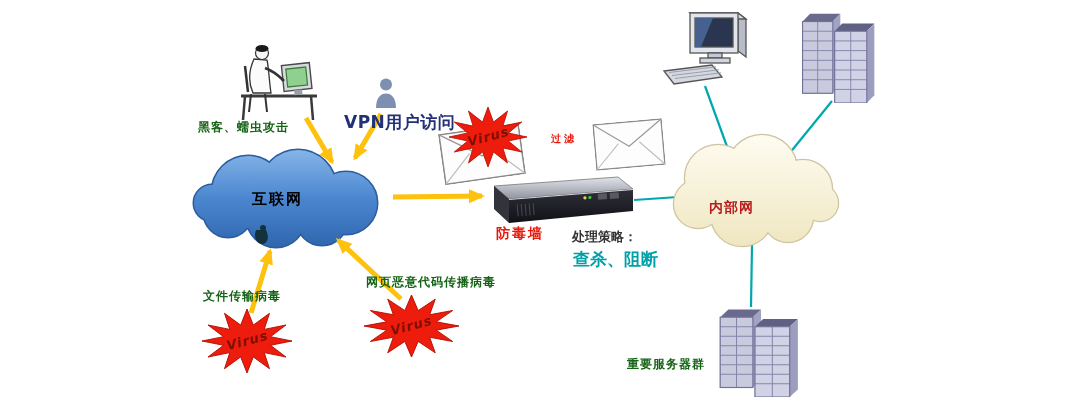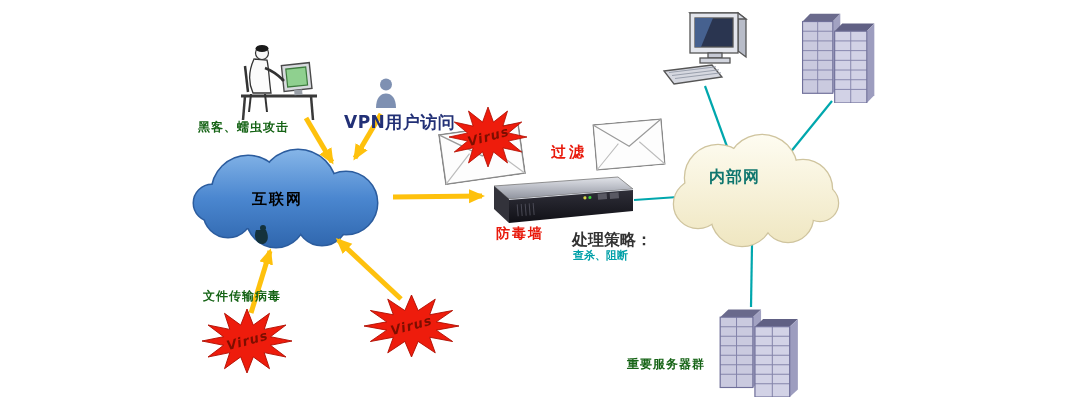--- a/index.html
+++ b/index.html
@@ -5,22 +5,22 @@
   html,body{margin:0;padding:0;background:#ffffff;}
   .canvas{
     position:relative;width:1080px;height:408px;background:#ffffff;
     font-family:"DejaVu Sans","Liberation Sans",sans-serif;overflow:hidden;
   }
   .abs{position:absolute;}
   .label{position:absolute;font-weight:bold;white-space:nowrap;line-height:1.15;}
   .lbl-green{color:#156315;font-size:12px;letter-spacing:1px;}
   .lbl-navy{color:#223076;font-size:17px;letter-spacing:.5px;}
   .lbl-red{color:#e8190b;}
-  .lbl-dark{color:#333333;font-size:16px;}
-  .lbl-teal{color:#00a0a8;font-size:11px;}
+  .lbl-dark{color:#333333;font-size:13px;font-family:Liberation Mono, monospace;}
+  .lbl-teal{color:#00a0a8;font-size:17px;}
   .virus-text{
     position:absolute;color:#7d0e00;font-size:13px;font-weight:bold;font-style:italic;
     letter-spacing:1px;transform:rotate(-15deg);white-space:nowrap;
   }
   svg{display:block;}
   .defs{position:absolute;width:0;height:0;overflow:hidden;}
 </style>
 </head>
 <body>
 
@@ -210,25 +210,26 @@
     <use href="#sym-towers" width="85" height="97"></use>
   </svg>
 
   <svg class="abs" style="left:712px;top:302px" width="92" height="95">
     <use href="#sym-towers" width="92" height="95"></use>
   </svg>
 
   <div class="label lbl-green" style="left:198px;top:121px">黑客、蠕虫攻击</div>
   <div class="label lbl-navy" style="left:344px;top:113px">VPN用户访问</div>
   <div class="label lbl-white" style="left:252px;top:191px;font-size:15px;letter-spacing:2px">互联网</div>
-  <div class="label lbl-red" style="left:551px;top:144px;font-size:15px;letter-spacing:3px">过滤</div>
+  <div class="label lbl-red" style="left:551px;top:133px;font-size:10px;letter-spacing:3px">过滤</div>
   <div class="label lbl-red" style="left:496px;top:225px;font-size:14px;letter-spacing:2px">防毒墙</div>
   <div class="label lbl-dark" style="left:572px;top:231px">处理策略：</div>
   <div class="label lbl-teal" style="left:573px;top:250px">查杀、阻断</div>
-  <div class="label" style="left:709px;top:168px;font-size:16px;color:#0f766e;letter-spacing:1px">内部网</div>
+  <div class="label" style="left:709px;top:199px;font-size:14px;color:#b91c1c;letter-spacing:1px">内部网</div>
   <div class="label lbl-green" style="left:203px;top:290px">文件传输病毒</div>
+  <div class="label lbl-green" style="left:366px;top:276px">网页恶意代码传播病毒</div>
   <div class="label lbl-green" style="left:627px;top:358px">重要服务器群</div>
 
   <div class="virus-text" style="left:467px;top:129px">Virus</div>
   <div class="virus-text" style="left:226px;top:333px">Virus</div>
   <div class="virus-text" style="left:390px;top:318px">Virus</div>
 
 </div>
 
 </body></html>

